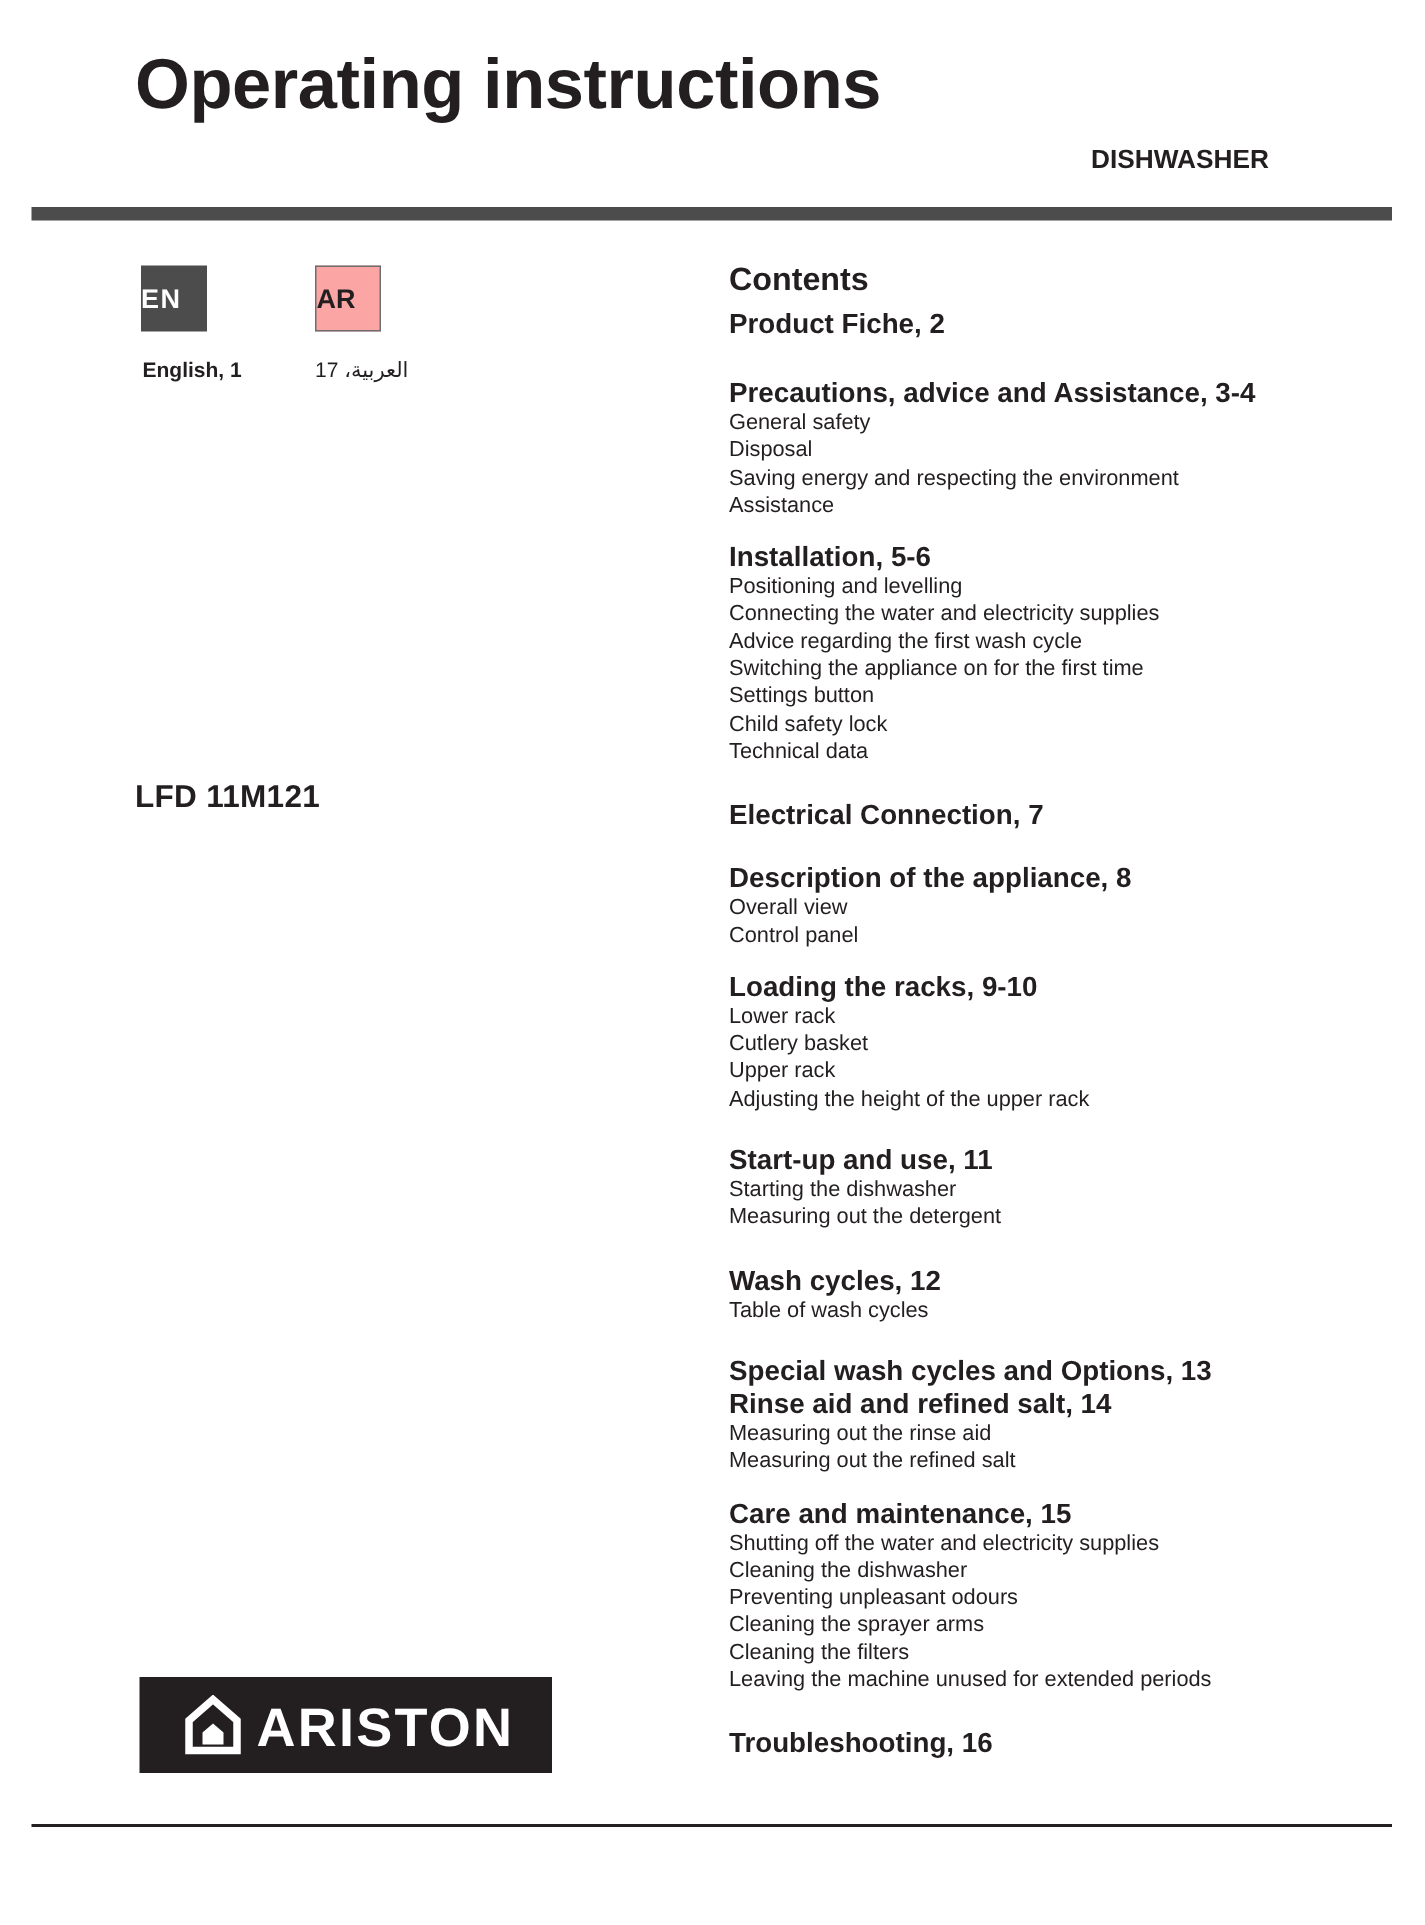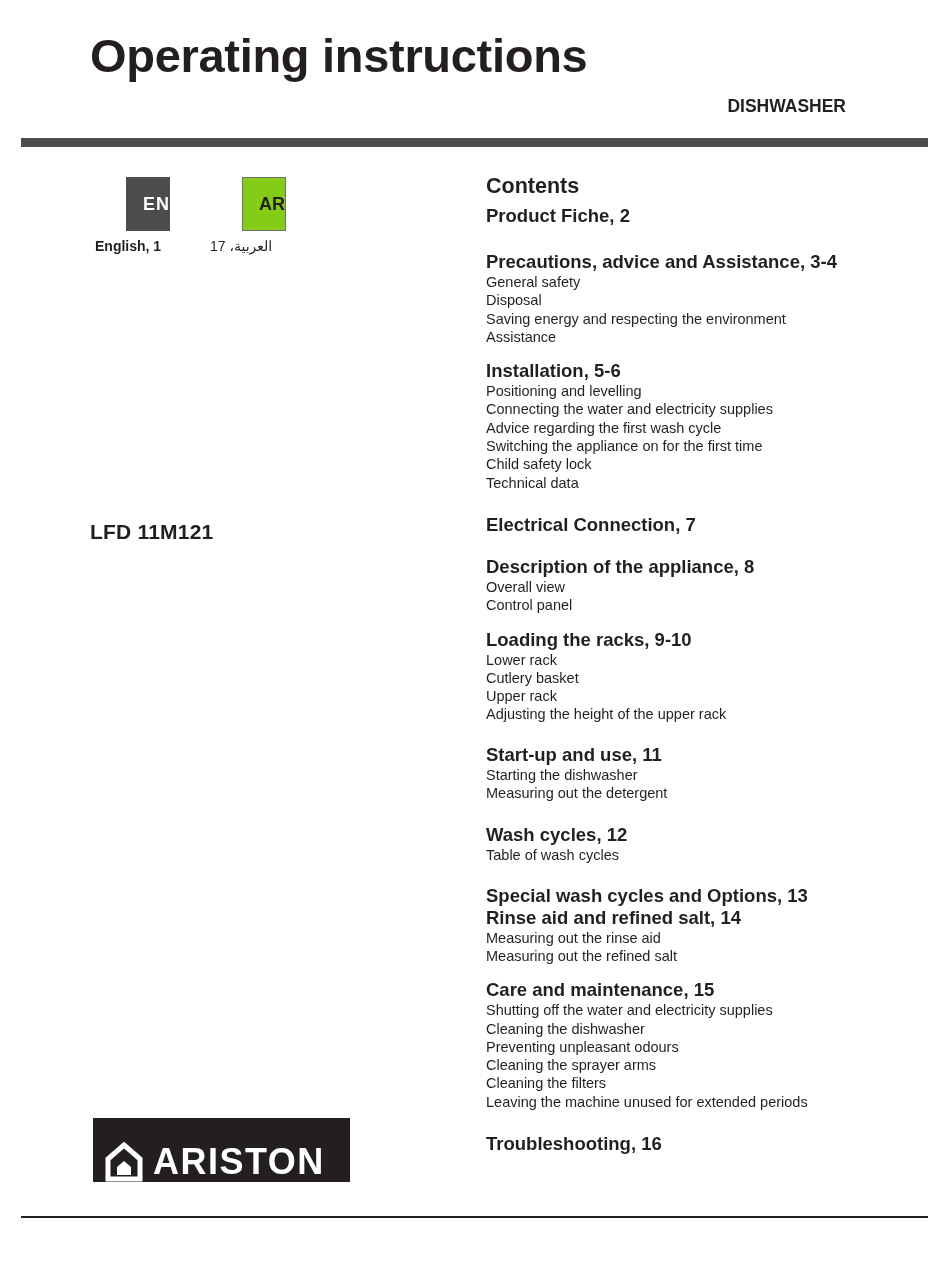--- a/index.html
+++ b/index.html
@@ -18,36 +18,36 @@
     }
     .top-bar {
       position: absolute; left: 21px; top: 138px; width: 907px; height: 9px;
       background: #4d4c4d;
     }
     .bottom-rule {
       position: absolute; left: 21px; top: 1216px; width: 907px; height: 2px;
       background: #231f20;
     }
     .lang {
-      position: absolute; top: 177px; width: 44px; height: 54px;
-      box-sizing: border-box; display: flex; align-items: center; justify-content: flex-end;
-      font-size: 18px; font-weight: bold; letter-spacing: 1px; margin-left: 32px;
+      position: absolute; top: 177px; width: 44px; height: 44px;
+      box-sizing: border-box; display: flex; align-items: center; justify-content: flex-start;
+      font-size: 18px; font-weight: bold; letter-spacing: 1px;
     }
     .lang.en { left: 94px; background: #4d4c4d; color: #ffffff; }
-    .lang.ar { left: 210px; background: #84cc16; border: 1px solid #6d6e70; color: #231f20; letter-spacing: 0; }
+    .lang.ar { left: 210px; background: #fca5a5; border: 1px solid #6d6e70; color: #231f20; letter-spacing: 0; }
     .lang-label { position: absolute; top: 237px; font-size: 14px; line-height: 18px; }
     .lang-label.en { left: 95px; font-weight: bold; }
     .lang-label.ar { left: 210px; color: #231f20; }
     .model {
       position: absolute; left: 90px; top: 519px;
       font-size: 21px; font-weight: bold; line-height: 26px; letter-spacing: 0.2px;
     }
     .logo {
       position: absolute; left: 93px; top: 1118px; width: 257px; height: 64px;
-      background: #231f20; display: flex; align-items: flex-end;
+      background: #231f20; display: flex; align-items: center; padding-left: 18px;
     }
     .logo svg { margin-left: 12px; }
     .logo-text {
       color: #ffffff; font-size: 36px; font-weight: bold; letter-spacing: 1.5px;
       margin-left: 10px; line-height: 40px; margin-top: 4px;
     }
     .contents {
       position: absolute; left: 486px; top: 172px; width: 440px;
     }
     .contents-title {
@@ -99,20 +99,21 @@
         <div class="section-item">Disposal</div>
         <div class="section-item">Saving energy and respecting the environment</div>
         <div class="section-item">Assistance</div>
       </div>
       <div class="section" style="margin-bottom: 22px;">
         <div class="section-head">Installation, 5-6</div>
         <div class="section-item">Positioning and levelling</div>
         <div class="section-item">Connecting the water and electricity supplies</div>
         <div class="section-item">Advice regarding the first wash cycle</div>
         <div class="section-item">Switching the appliance on for the first time</div>
+        <div class="section-item">Settings button</div>
         <div class="section-item">Child safety lock</div>
         <div class="section-item">Technical data</div>
       </div>
       <div class="section" style="margin-bottom: 20px;">
         <div class="section-head">Electrical Connection, 7</div>
       </div>
       <div class="section" style="margin-bottom: 14px;">
         <div class="section-head">Description of the appliance, 8</div>
         <div class="section-item">Overall view</div>
         <div class="section-item">Control panel</div>

